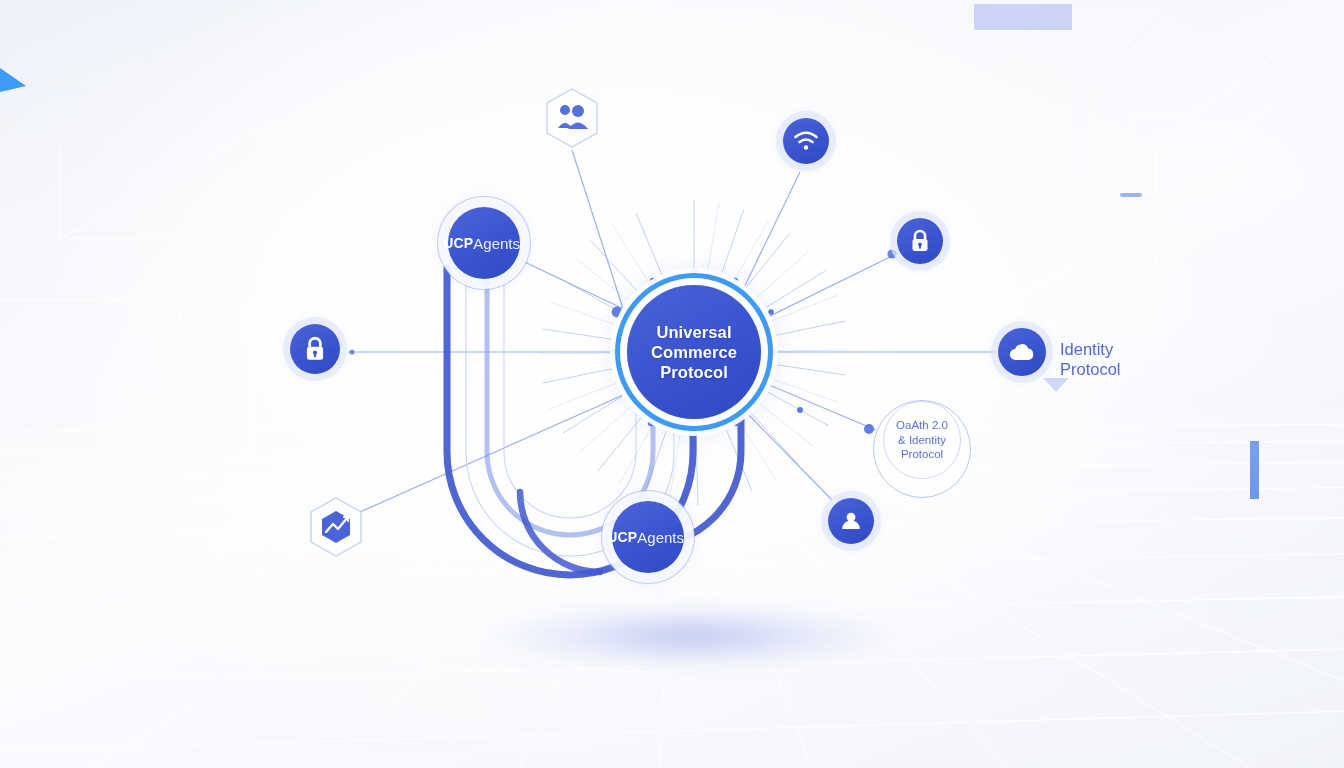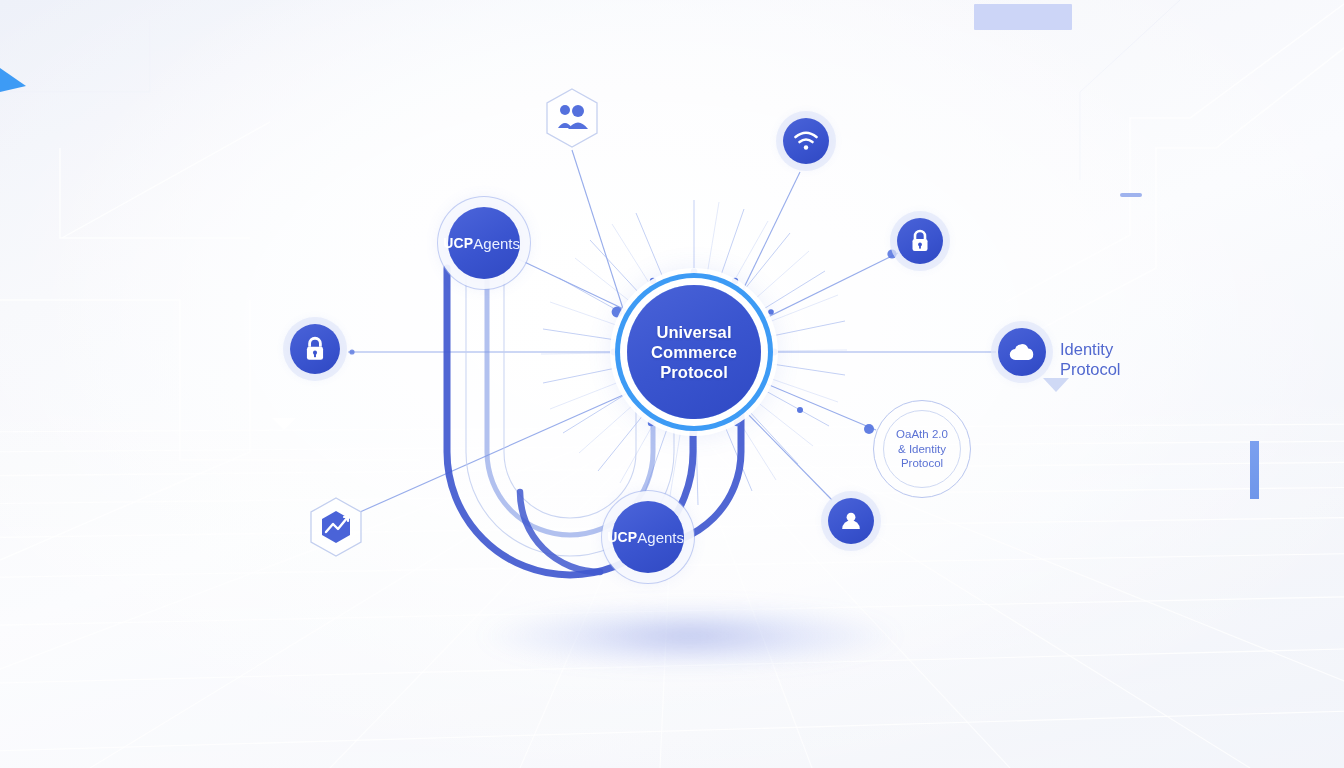--- a/index.html
+++ b/index.html
@@ -36,21 +36,21 @@
   .agent .l2{color:#eaf0ff;font-size:15px;font-weight:400;line-height:15px;}
 
   .iconc{width:46px;height:46px;border-radius:50%;
     background:linear-gradient(150deg,#4a63d8 0%,#3953ce 60%,#2f48c2 100%);
     box-shadow:0 0 0 7px rgba(226,232,250,.72), 0 0 12px 3px rgba(90,120,230,.12);
     display:flex;align-items:center;justify-content:center;}
 
   .hexwrap{position:absolute;transform:translate(-50%,-50%);width:56px;height:62px;}
 
   .oauth{width:96px;height:96px;border-radius:50%;border:1.2px solid #b9c6ef;
-    display:flex;align-items:center;justify-content:center;background:rgba(255,255,255,.35);}
+    display:flex;align-items:flex-start;justify-content:center;background:rgba(255,255,255,.35);}
   .oauth-in{width:76px;height:76px;border-radius:50%;border:1px solid #cfd9f3;
     display:flex;align-items:center;justify-content:center;}
   .oauth-txt{color:#5b72d4;font-size:11.5px;line-height:14.5px;text-align:center;font-weight:500;}
 
   .lbl{position:absolute;color:#5168cf;font-size:16.5px;line-height:19.5px;font-weight:500;}
   .glowshadow{position:absolute;transform:translate(-50%,-50%);
     width:420px;height:66px;border-radius:50%;
     background:radial-gradient(ellipse at center, rgba(58,84,207,.32) 0%, rgba(90,120,230,.14) 38%, rgba(255,255,255,0) 72%);
     filter:blur(9px);}
   .accent{position:absolute;}

